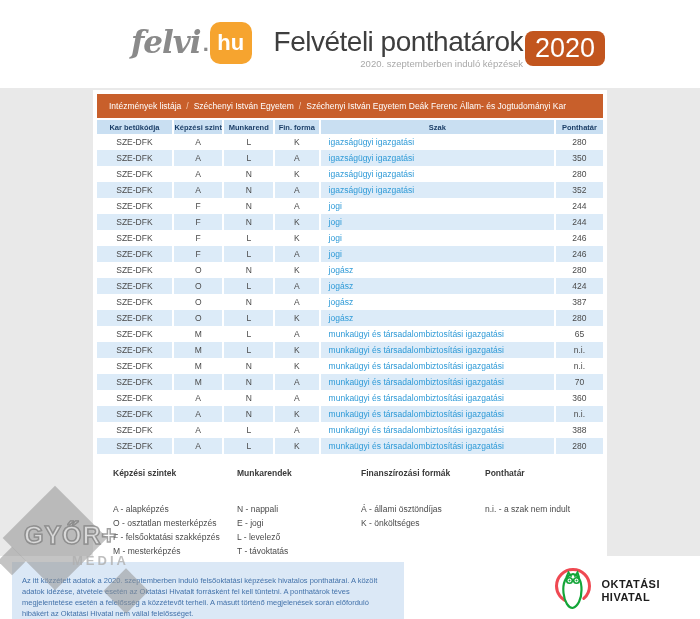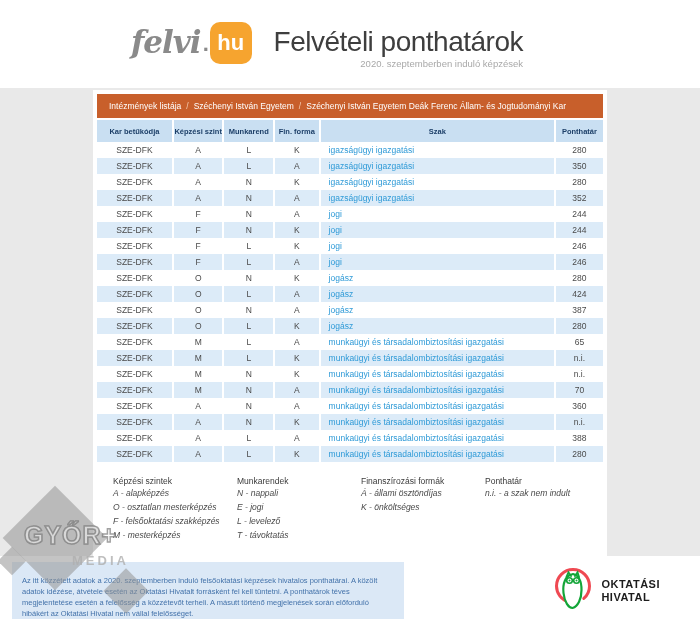--- a/index.html
+++ b/index.html
@@ -42,32 +42,32 @@
     padding:0 12px; display:flex; align-items:center; gap:5px; white-space:nowrap;
   }
   .breadcrumb a { color:#fff; text-decoration:none; cursor:pointer; }
   .breadcrumb .sep { color:#f4cdb4; }
 
   table { width:100%; border-collapse:collapse; margin-top:2px; table-layout:fixed; }
   col.c-kar { width:15%; } col.c-szint { width:10%; } col.c-munka { width:10%; }
   col.c-fin { width:9%; } col.c-szak { width:46.5%; } col.c-pont { width:9.5%; }
   th {
     background:#c9dff2; color:#1c3f68; font-size:7.5px; font-weight:bold;
-    height:22px; text-align:center;
+    height:14px; text-align:center;
   }
   td { font-size:8.5px; color:#4a4a4a; height:16px; text-align:center; }
   th:not(:first-child), td:not(:first-child) { border-left:2px solid #ffffff; }
   td.szak { text-align:left; padding-left:8px; }
   tr.alt td { background:#dcebf8; }
   a.szak-link { color:#2e9ad7; text-decoration:none; cursor:pointer; }
 
   .legend { display:flex; margin:14px 0 10px; padding-left:16px; }
   .legend-group { width:124px; flex:none; }
-  .legend-group h3 { font-size:8.5px; font-weight:normal; color:#3a3a3a; margin-bottom:0; }
-  .legend-group ul { list-style:none;font-style:italic; }
+  .legend-group h3 { font-size:8.5px; font-weight:bold; color:#3a3a3a; margin-bottom:24px; }
+  .legend-group ul { list-style:none; }
   .legend-group li { font-size:8.5px; color:#4a4a4a; line-height:14px; }
 
   
   footer { background:#ffffff; height:63px; position:relative; }
   .disclaimer {
     position:absolute; left:12px; top:6px; width:392px;
     background:#dbe8f6; color:#4372aa; font-size:7.5px; line-height:11px;
     padding:13px 10px;
   }
   .oh-logo { position:absolute; right:40px; top:11px; display:flex; align-items:center; gap:8px; }
@@ -91,20 +91,21 @@
 <header class="topbar">
   <div class="logo">
     <span class="logo-script">felvi</span>
     <span class="logo-dot">.</span>
     <span class="logo-box">hu</span>
   </div>
   <div class="title-wrap">
     <div class="page-title">Felvételi ponthatárok</div>
     <div class="subtitle">2020. szeptemberben induló képzések</div>
   </div>
+  <div class="year-badge">2020</div>
 </header>
 
 <div class="main-bg">
   <div class="card">
 
     <nav class="breadcrumb">
       <a>Intézmények listája</a>
       <span class="sep">/</span>
       <a>Széchenyi István Egyetem</a>
       <span class="sep">/</span>

